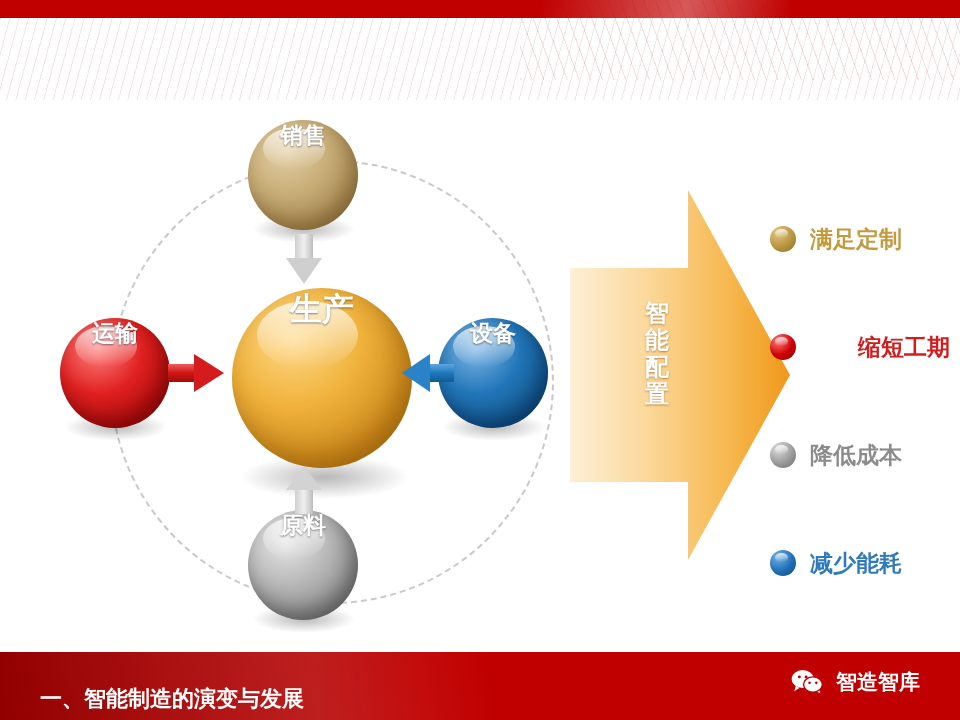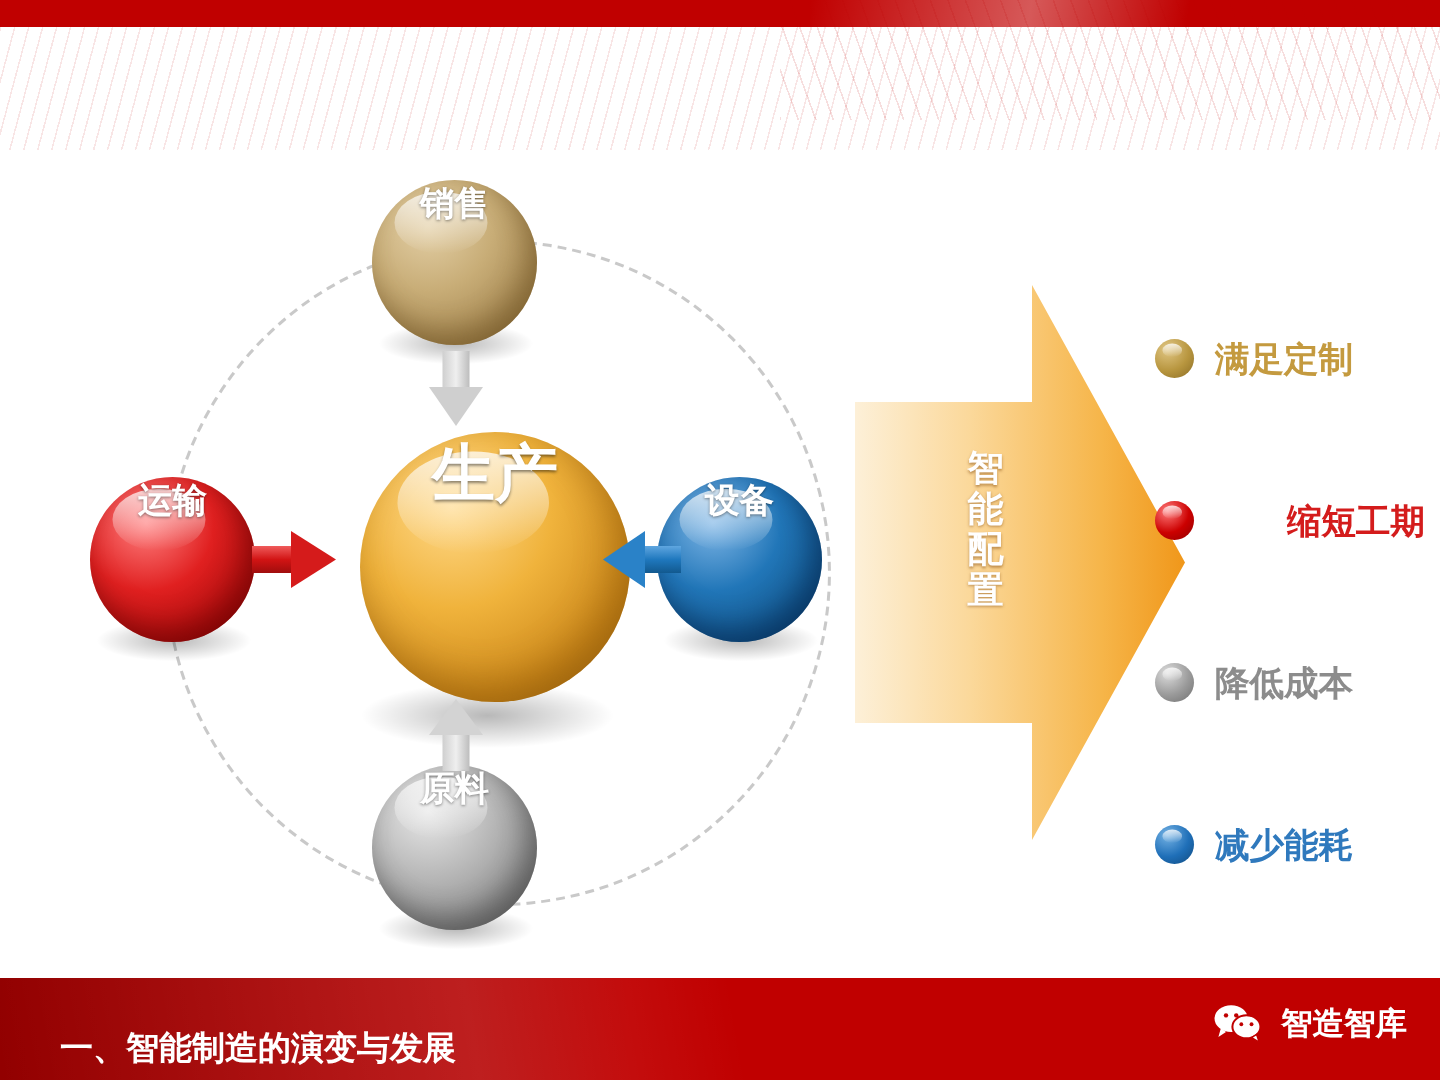--- a/index.html
+++ b/index.html
@@ -21,21 +21,21 @@
   .ring{position:absolute;left:110px;top:160px;width:440px;height:440px;border:2px dashed #c9c9c9;border-radius:50%;}
 
   
   .sphere{position:absolute;border-radius:50%;display:flex;align-items:flex-start;justify-content:center;
     color:#fff;font-weight:bold;text-shadow:0 1px 2px rgba(0,0,0,.45);}
   .sphere .lbl{position:relative;z-index:3;}
   .sphere:after{content:"";position:absolute;left:14%;top:7%;width:56%;height:38%;border-radius:50%;
     background:linear-gradient(180deg,rgba(255,255,255,.75),rgba(255,255,255,0));z-index:2;}
   .shadow{position:absolute;border-radius:50%;background:radial-gradient(ellipse at center,rgba(0,0,0,.28),rgba(0,0,0,0) 70%);}
 
-  #sph-production{left:240px;top:288px;width:180px;height:180px;font-size:42px;
+  #sph-production{left:232px;top:288px;width:180px;height:180px;font-size:32px;
     background:radial-gradient(circle at 34% 28%, #ffd98a 0%, #f0b33c 38%, #cf8b1c 72%, #a96d12 100%);
     box-shadow:inset -8px -12px 26px rgba(120,70,0,.45);}
   #sph-sales{left:248px;top:120px;width:110px;height:110px;font-size:23px;
     background:radial-gradient(circle at 34% 28%, #e3cfa6 0%, #c8ad77 40%, #a88a54 75%, #85693c 100%);
     box-shadow:inset -6px -9px 18px rgba(90,65,20,.45);}
   #sph-transport{left:60px;top:318px;width:110px;height:110px;font-size:23px;
     background:radial-gradient(circle at 34% 28%, #ff8080 0%, #e02020 42%, #b00d0d 76%, #800000 100%);
     box-shadow:inset -6px -9px 18px rgba(90,0,0,.5);}
   #sph-equipment{left:438px;top:318px;width:110px;height:110px;font-size:23px;
     background:radial-gradient(circle at 34% 28%, #7fb6e6 0%, #2176b8 42%, #14598f 76%, #0c3c64 100%);
@@ -82,21 +82,21 @@
   .bullet:after{content:"";position:absolute;left:18%;top:12%;width:50%;height:34%;border-radius:50%;
     background:linear-gradient(180deg,rgba(255,255,255,.8),rgba(255,255,255,0));}
   .legend-text{font-size:23px;font-weight:bold;white-space:nowrap;}
 
   
   .bottom-bar{position:absolute;left:0;top:652px;width:960px;height:68px;background:#c00000;}
   .bottom-swoosh{position:absolute;left:0;top:0;width:700px;height:68px;
     background:linear-gradient(80deg,rgba(255,255,255,0) 0%,rgba(255,255,255,.12) 45%,rgba(255,255,255,0) 70%);}
   .bottom-dark{position:absolute;left:0;top:0;width:420px;height:68px;background:linear-gradient(90deg,rgba(90,0,0,.45),rgba(140,0,0,0));}
   .bottom-title{position:absolute;left:40px;top:672px;font-size:22px;font-weight:bold;color:#ffffff;white-space:nowrap;margin-top:12px;}
-  .brand{position:absolute;right:22px;top:668px;display:flex;align-items:flex-end;}
+  .brand{position:absolute;right:40px;top:668px;display:flex;align-items:flex-end;}
   .wechat{width:34px;height:28px;margin-right:12px;}
   .brand-name{font-size:21px;font-weight:bold;color:#ffffff;white-space:nowrap;}
 </style>
 </head>
 <body>
 
 <div class="slide">
 
   <div class="top-band">
     <div class="top-band-swoosh"></div>

